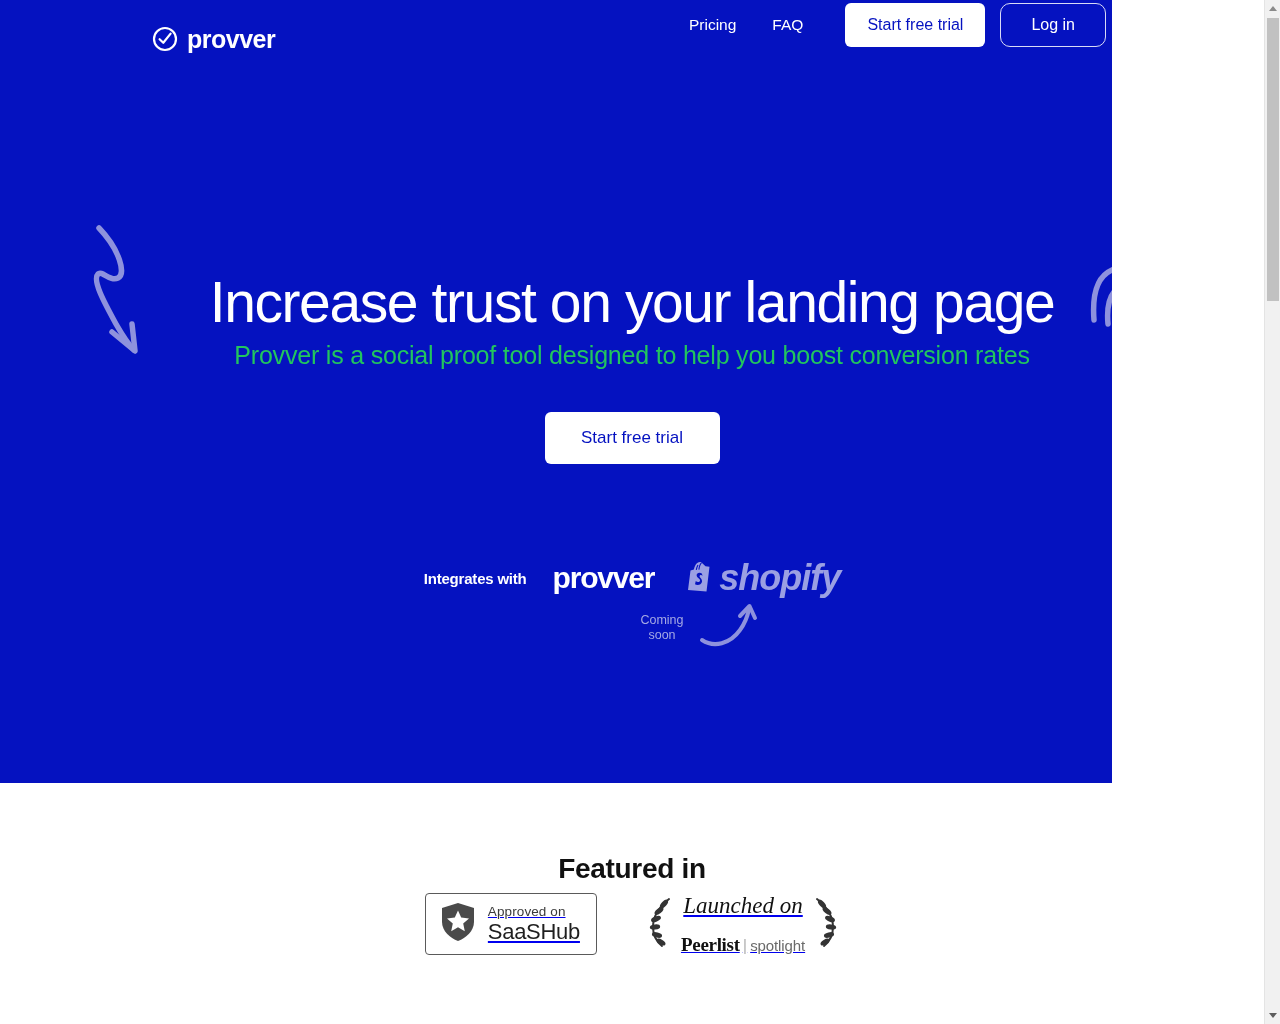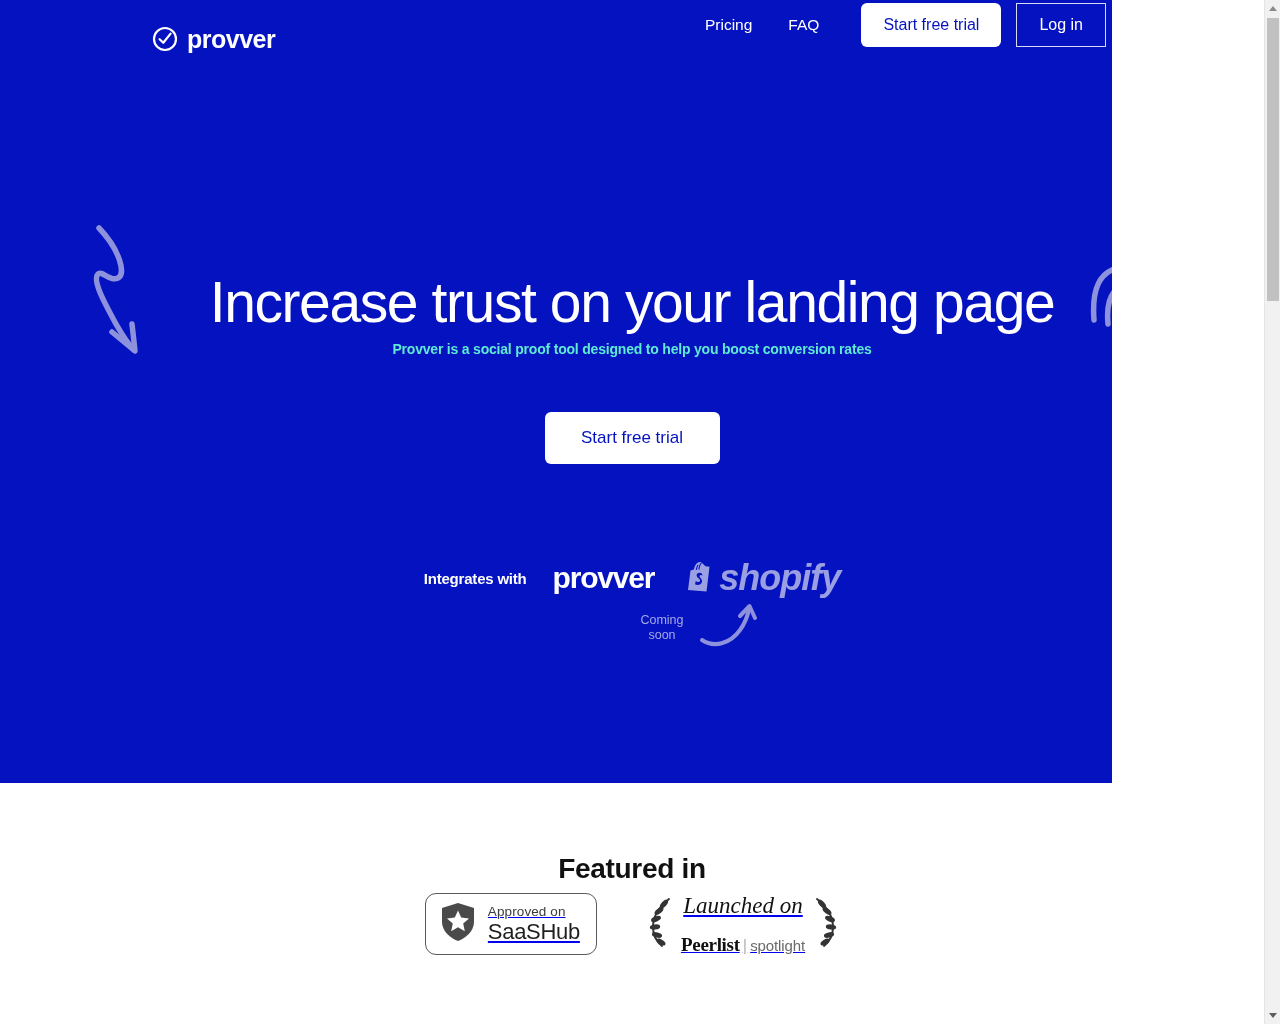--- a/index.html
+++ b/index.html
@@ -76,22 +76,22 @@
     margin-left:24px;
     cursor:pointer;
     font-family:inherit;
     white-space:nowrap;
   }
   .btn-outline {
     background:transparent;
     color:#ffffff;
     font-size:16px;
     border:1px solid rgba(255,255,255,0.85);
-    border-radius:0;
-    padding:0 22px;
+    border-radius:10px;
+    padding:0 30px;
     height:44px;
     line-height:42px;
     margin-left:15px;
     cursor:pointer;
     font-family:inherit;
     white-space:nowrap;
   }
 
   
   .hero-inner {
@@ -107,23 +107,23 @@
     font-size:57px;
     font-weight:500;
     letter-spacing:-1.4px;
     line-height:1.08;
   }
   .subhead {
     position:absolute;
     left:0; top:341px;
     width:1264px;
     text-align:center;
-    color:#5eead4;
-    font-size:14px;
-    font-weight:700;
+    color:#22c55e;
+    font-size:25px;
+    font-weight:400;
     letter-spacing:-0.2px;
   }
   .hero-cta-wrap {
     position:absolute;
     left:0; top:412px;
     width:1264px;
     text-align:center;
   }
   .hero-cta {
     display:inline-block;
@@ -238,21 +238,21 @@
     display:flex;
     align-items:center;
     justify-content:center;
     gap:50px;
   }
   .saashub-badge {
     display:flex;
     align-items:center;
     gap:11px;
     border:1.5px solid #5a5a5a;
-    border-radius:11px;
+    border-radius:4px;
     padding:7px 16px 7px 13px;
     background:#ffffff;
   }
   .saashub-text { display:flex; flex-direction:column; line-height:1; }
   .saashub-top {
     color:#3b3b3b;
     font-size:13.5px;
     letter-spacing:0.1px;
     margin-bottom:3px;
   }

